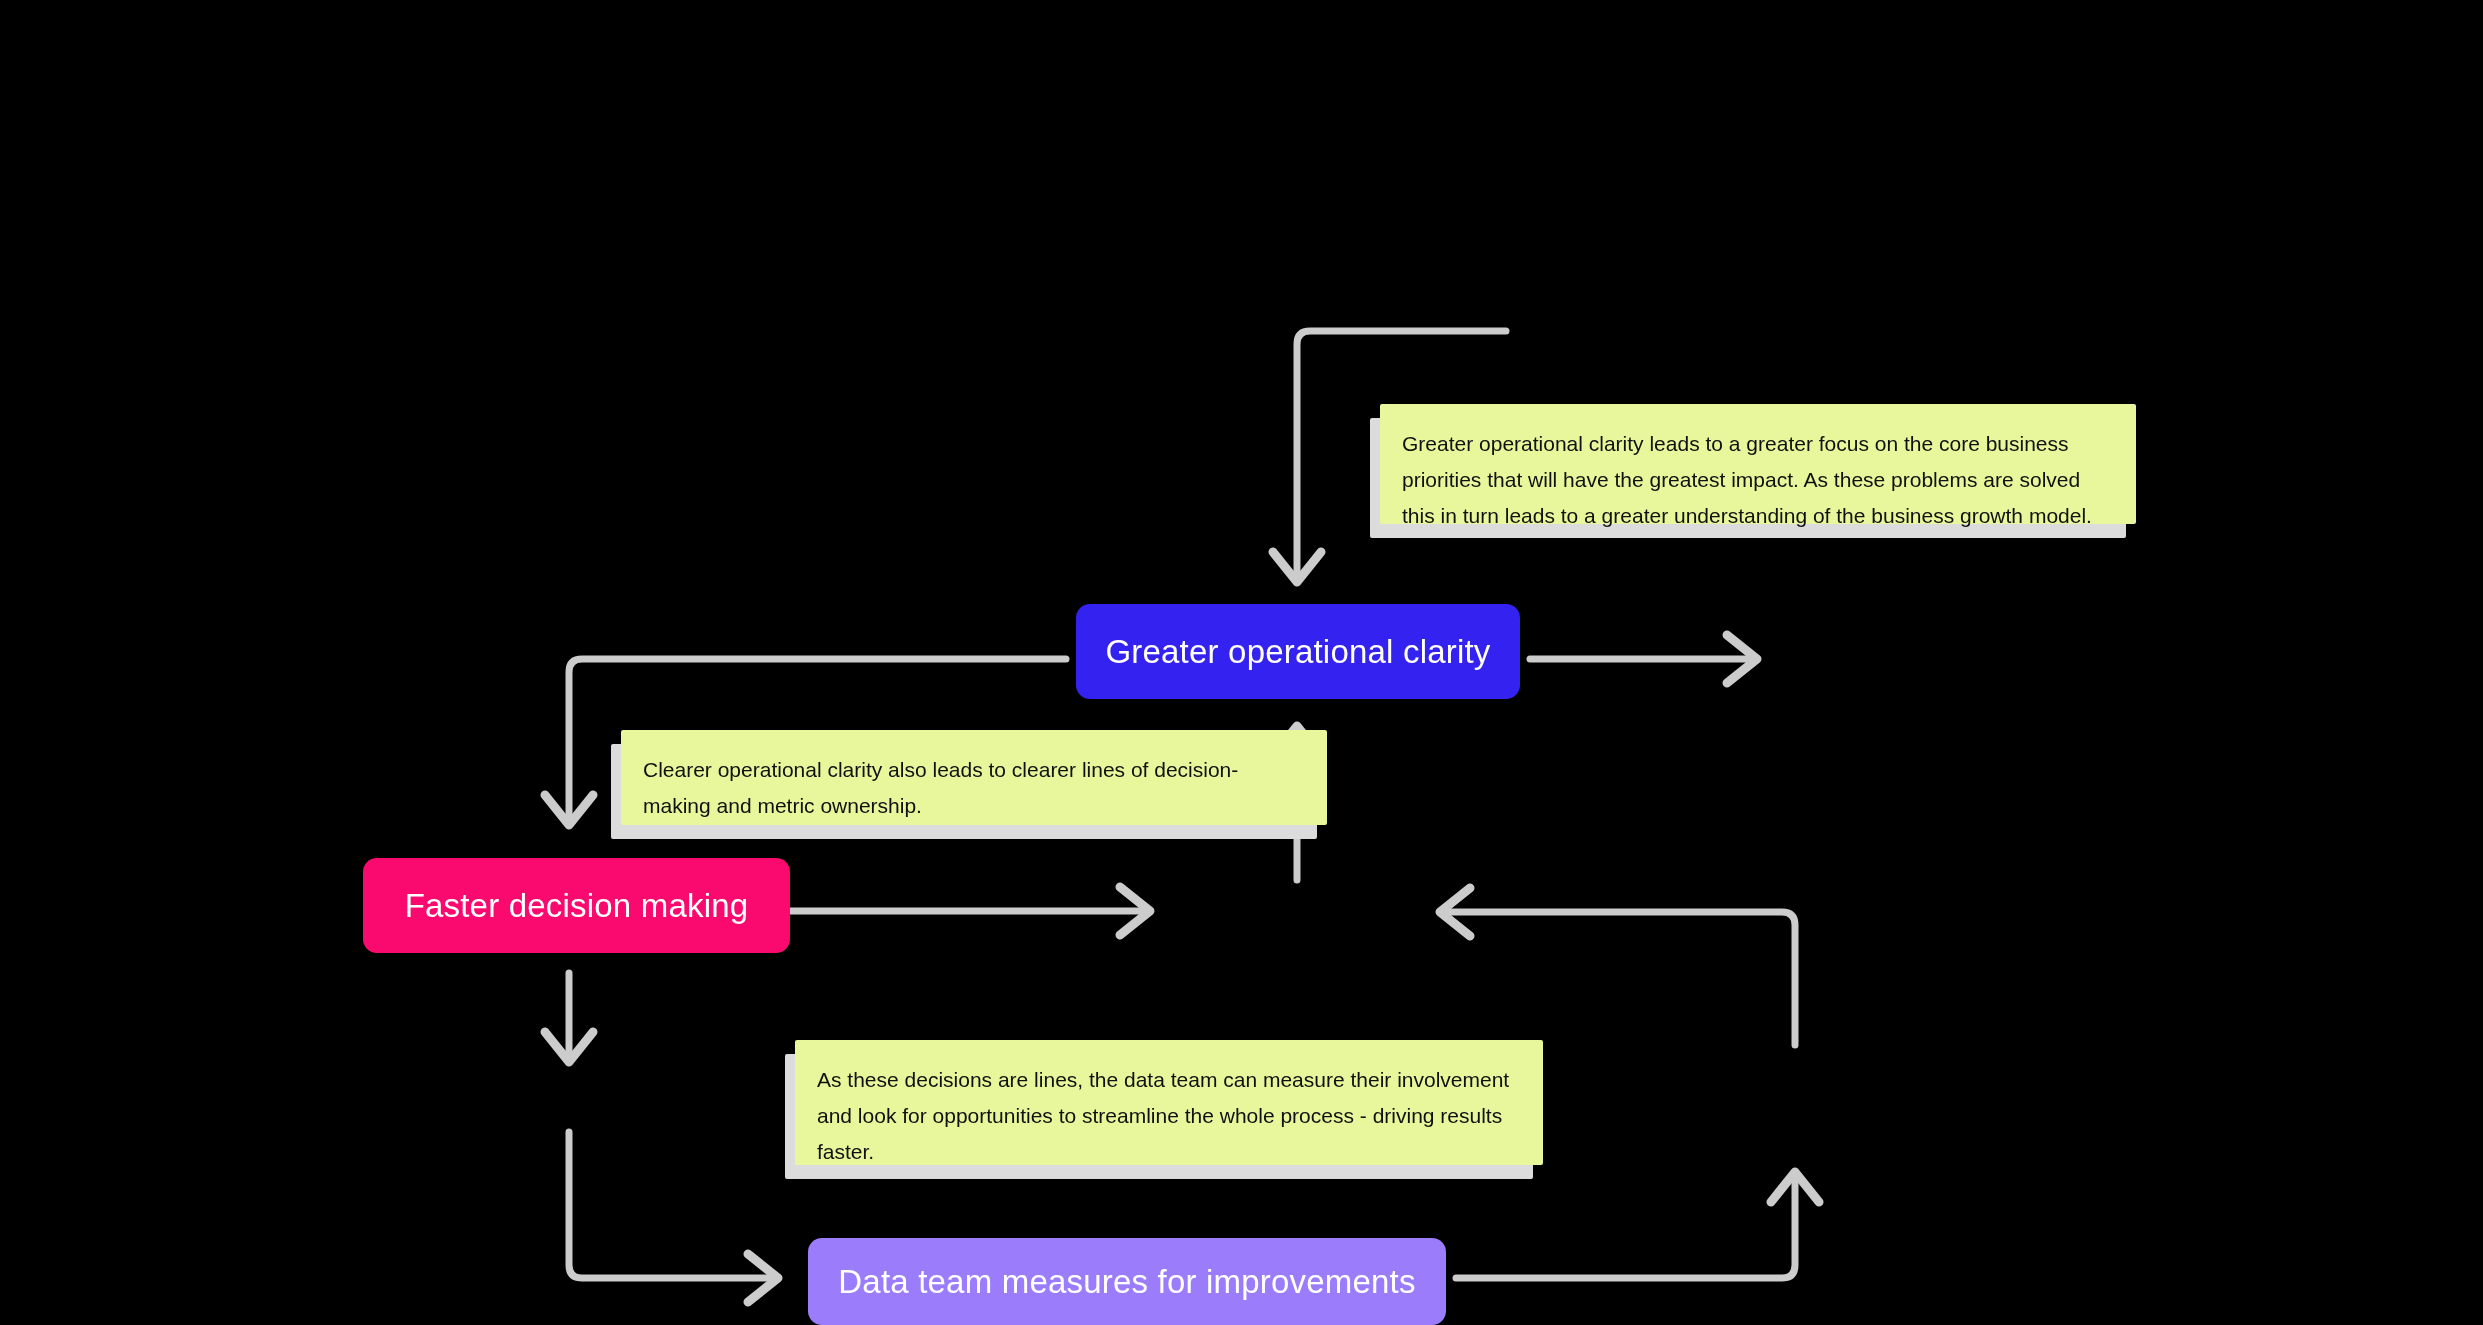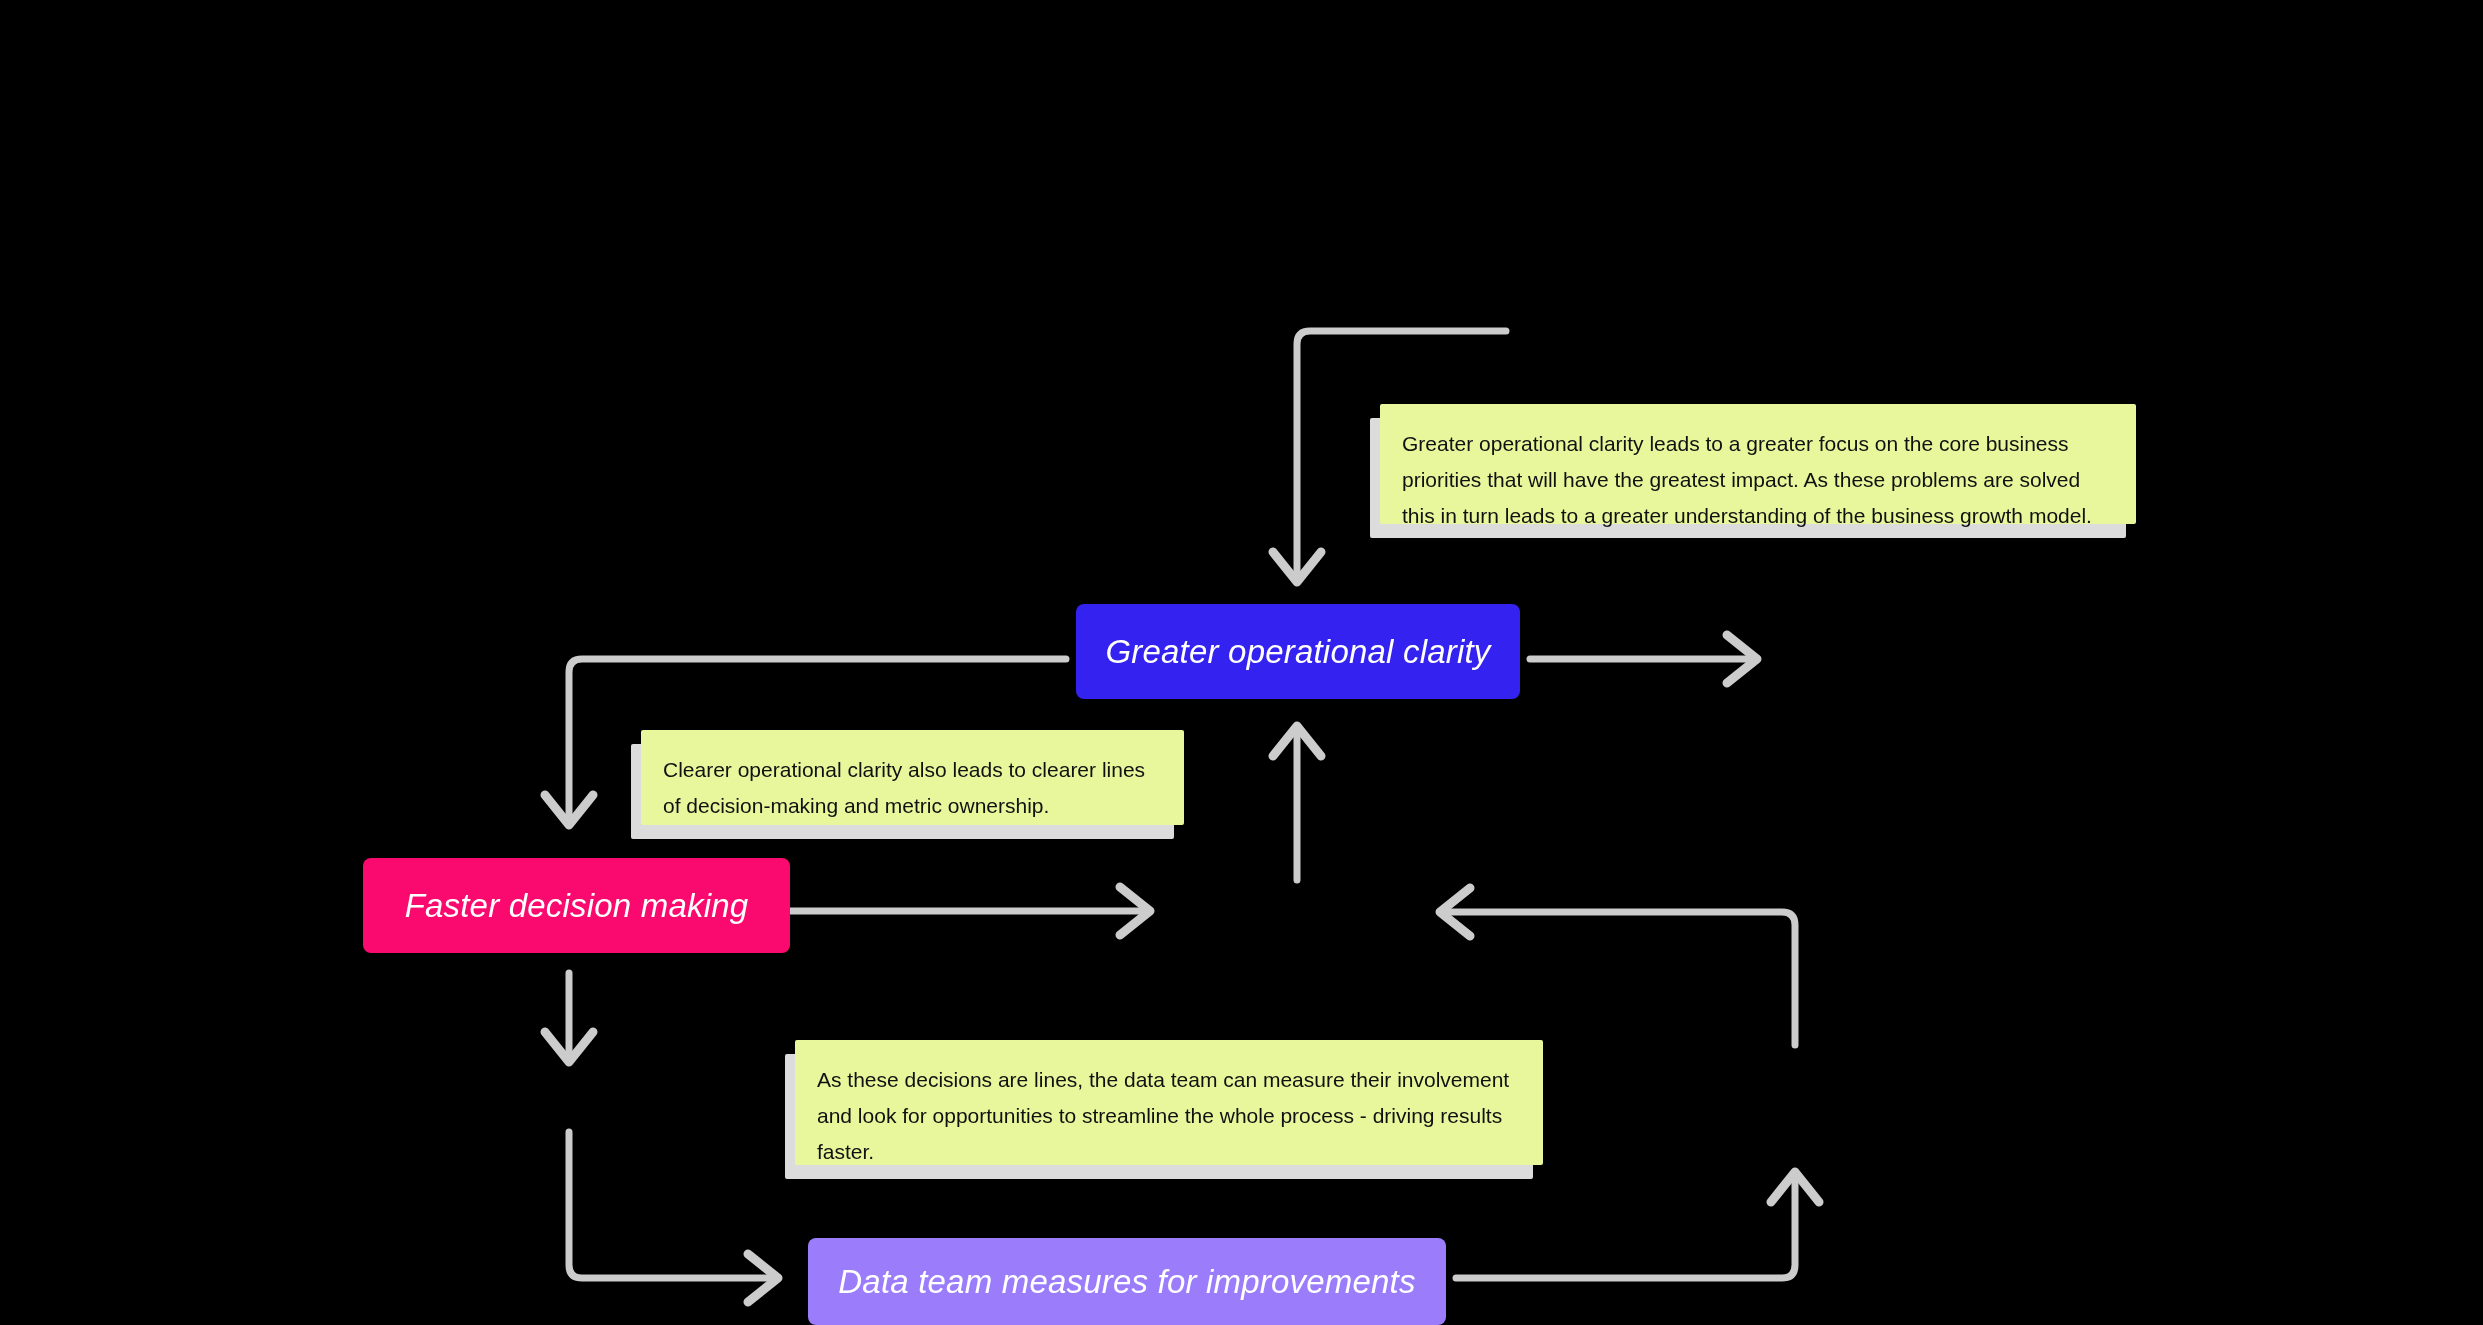--- a/index.html
+++ b/index.html
@@ -21,32 +21,31 @@
     top: 0;
     width: 2483px;
     height: 1325px;
     pointer-events: none;
   }
 
   
   .node {
     position: absolute;
     box-sizing: border-box;
-    border-radius: 8px;
+    border-radius: 14px;
     display: flex;
     align-items: center;
     justify-content: center;
     text-align: center;
     color: #ffffff;
     font-size: 33px;
     line-height: 1.25;
     letter-spacing: 0.2px;
     padding: 0 22px;
     z-index: 3;
-    font-style: italic;
   }
 
   
   .note-wrap {
     position: absolute;
     z-index: 2;
   }
   .note-shadow {
     position: absolute;
     left: -10px;
@@ -128,21 +127,21 @@
     <span>Data team measures for improvements</span>
   </div>
 
   <div class="note-wrap" style="left: 1380px; top: 404px; width: 756px; height: 120px;">
     <div class="note-shadow"></div>
     <div class="note" style="background: rgb(233, 247, 156);">
       <span class="note-text">Greater operational clarity leads to a greater focus on the core business priorities that will have the greatest impact. As these problems are solved this in turn leads to a greater understanding of the business growth model.</span>
     </div>
   </div>
 
-  <div class="note-wrap" style="left: 641px; top: 730px; width: 543px; height: 95px; border-radius: 20px;">
+  <div class="note-wrap" style="left: 621px; top: 730px; width: 706px; height: 95px; border-radius: 20px;">
     <div class="note-shadow"></div>
     <div class="note" style="background: rgb(233, 247, 156);">
       <span class="note-text">Clearer operational clarity also leads to clearer lines of decision-making and metric ownership.</span>
     </div>
   </div>
 
   <div class="note-wrap" style="left: 795px; top: 1040px; width: 748px; height: 125px;">
     <div class="note-shadow"></div>
     <div class="note" style="background: rgb(233, 247, 156);">
       <span class="note-text">As these decisions are lines, the data team can measure their involvement and look for opportunities to streamline the whole process - driving results faster.</span>

